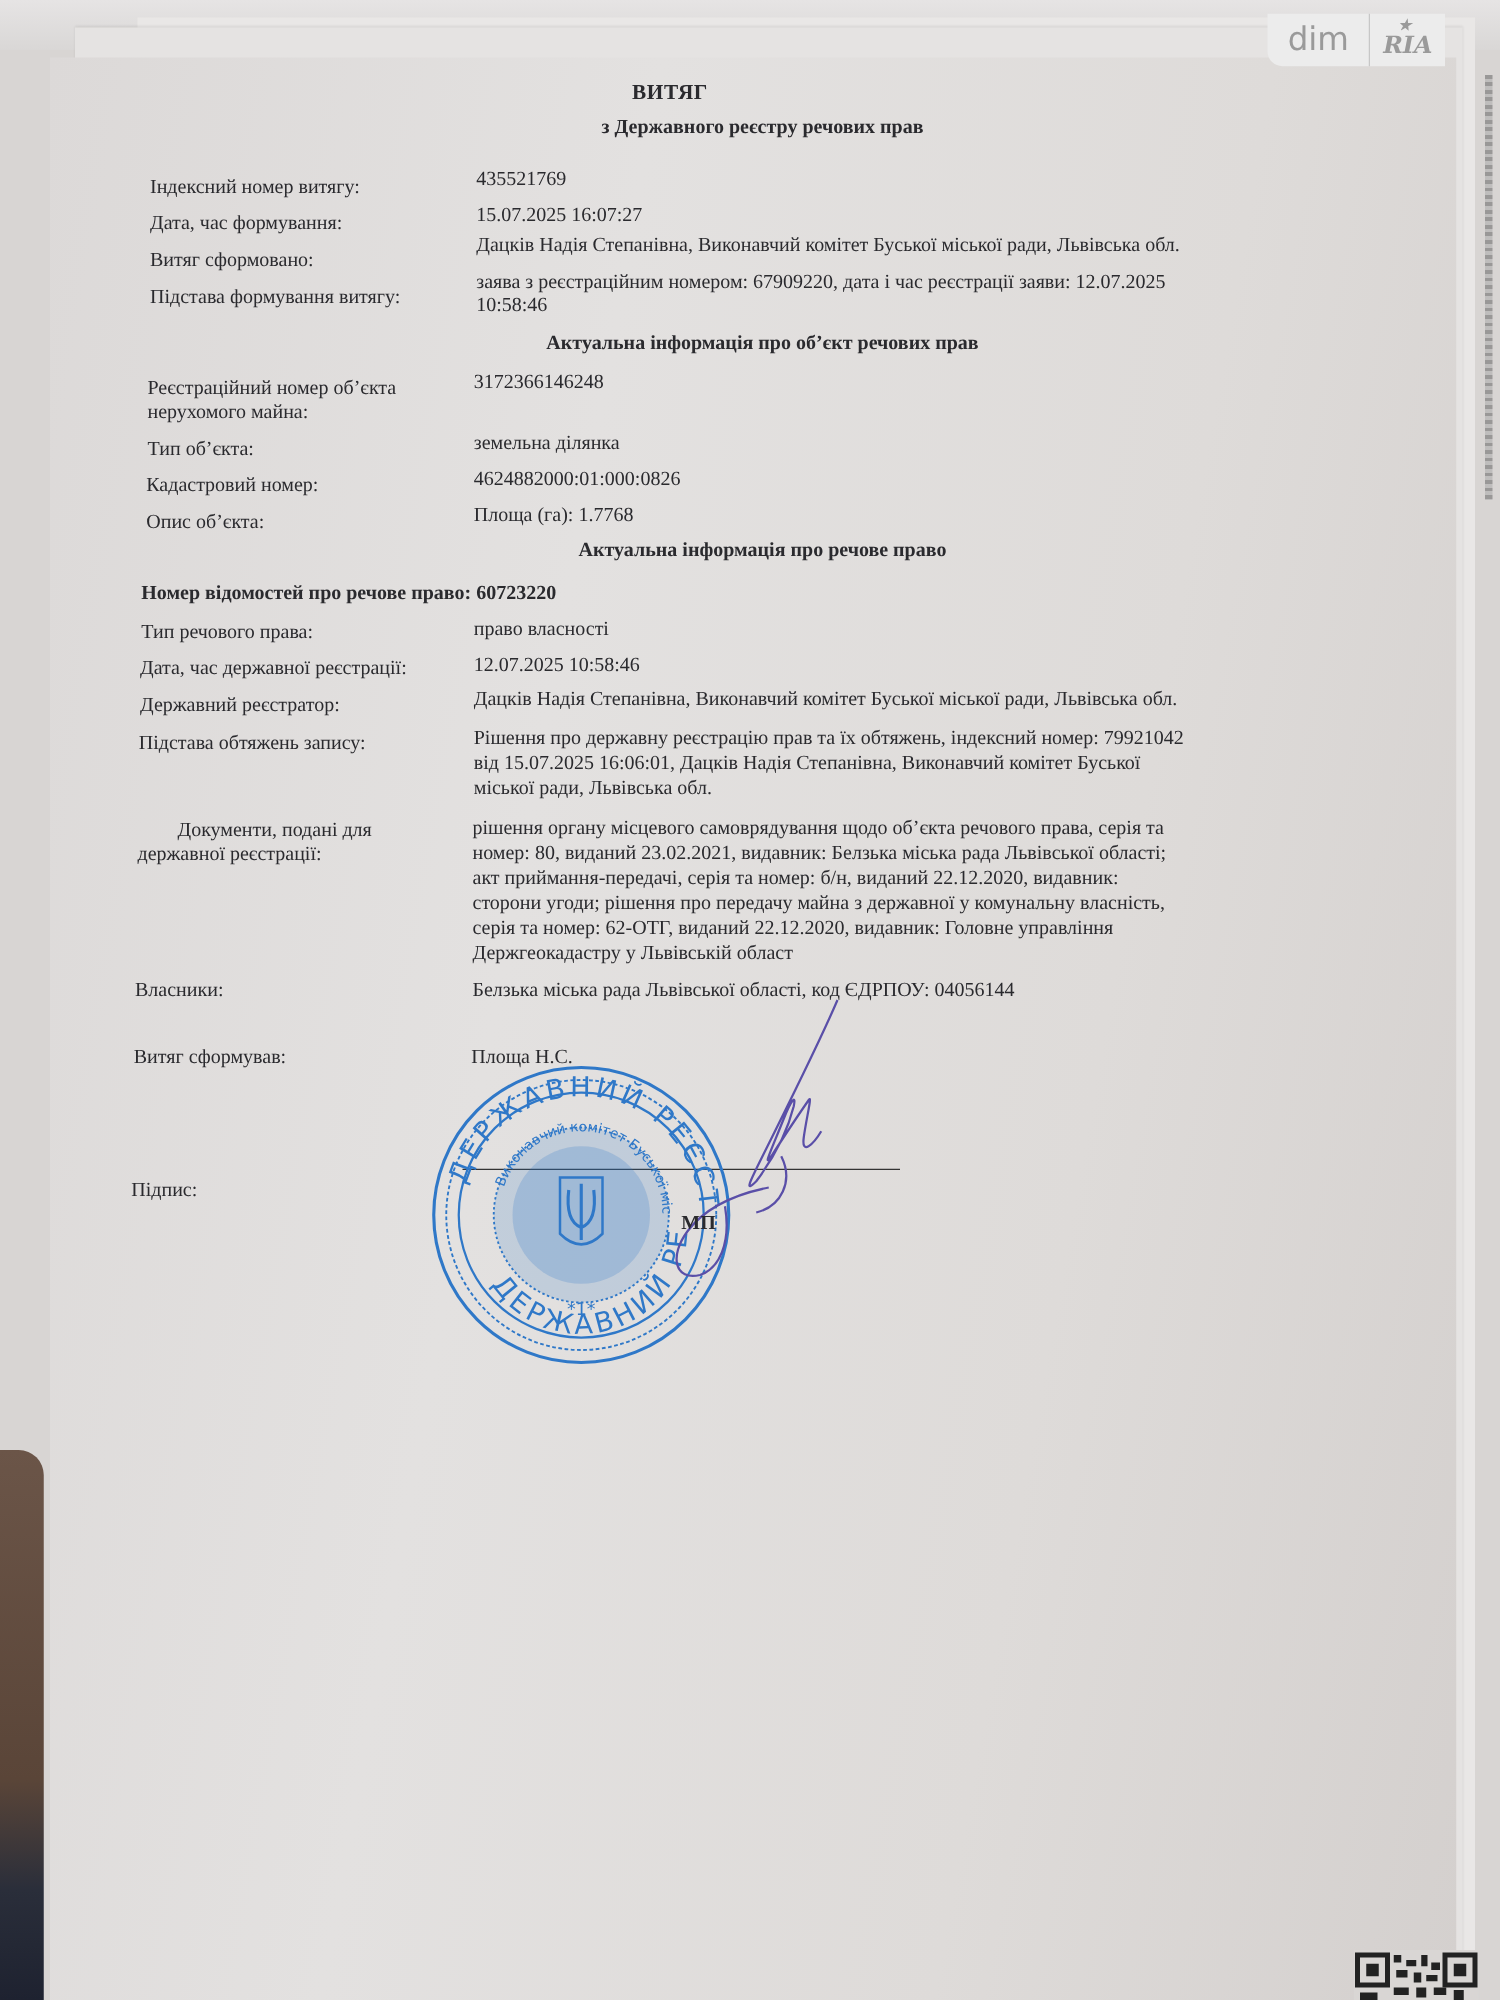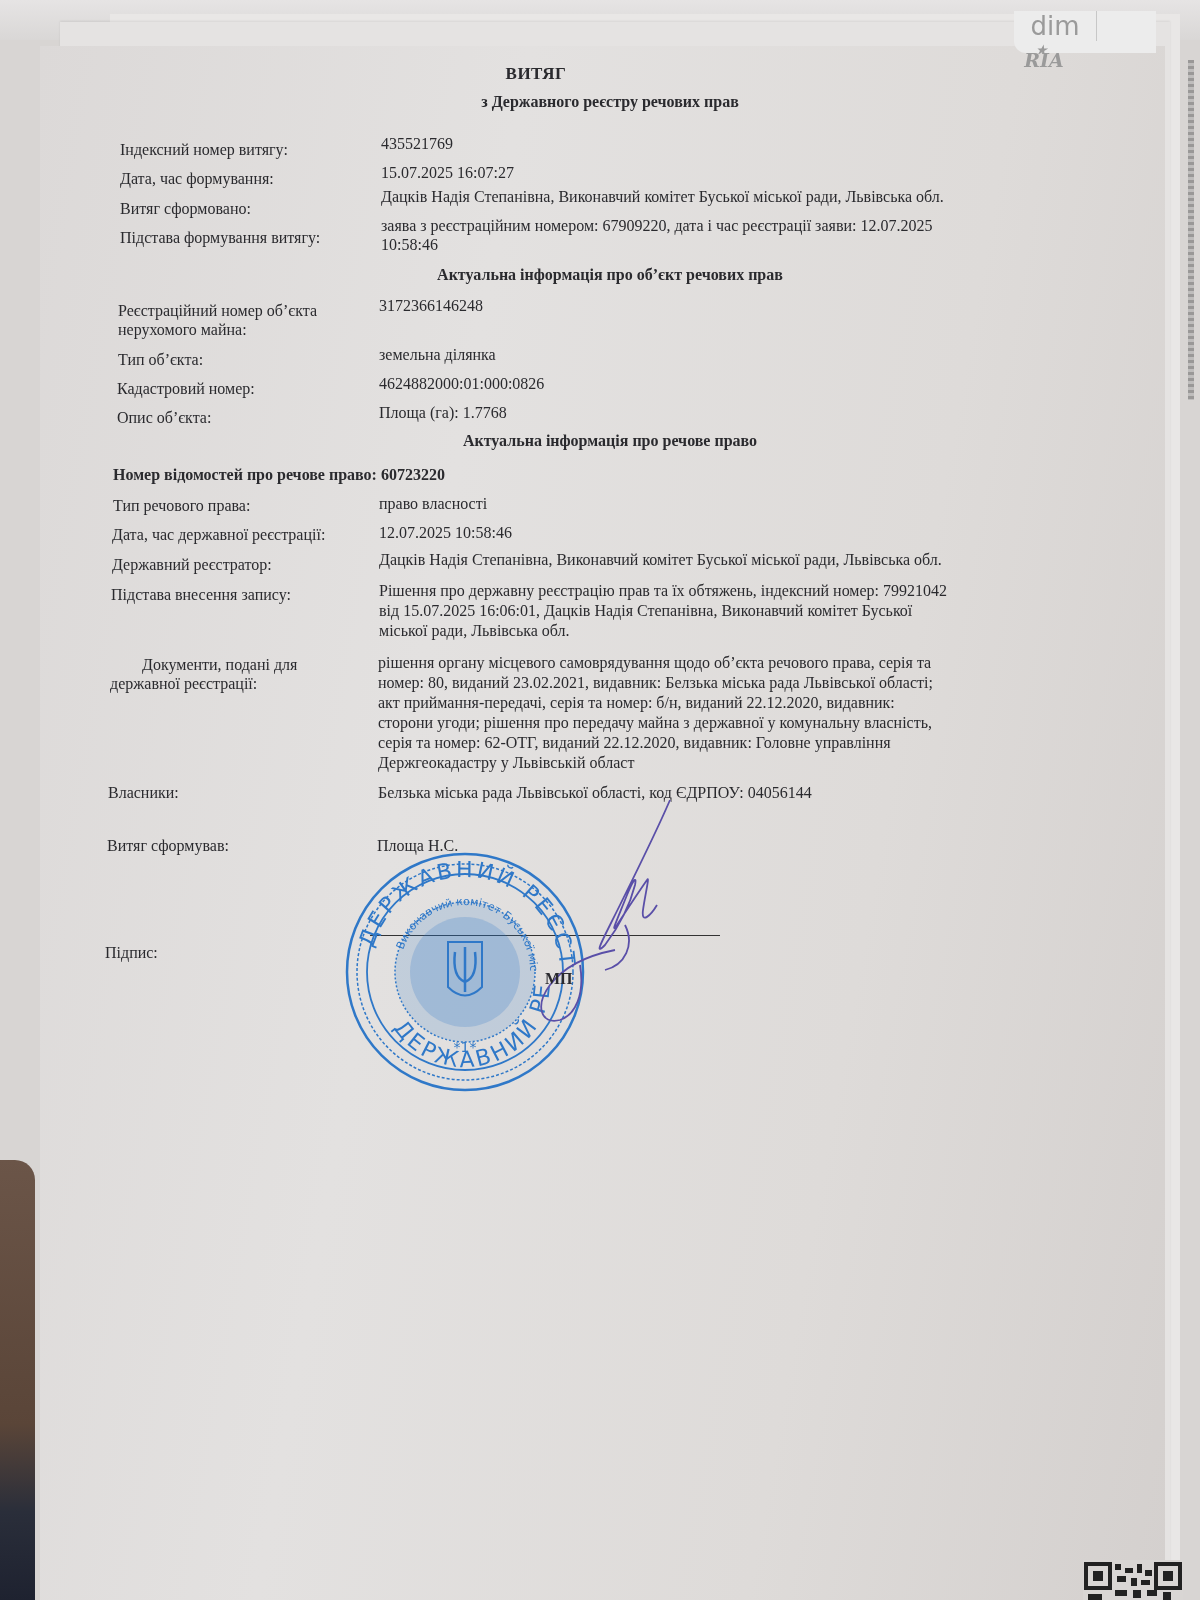--- a/index.html
+++ b/index.html
@@ -53,21 +53,21 @@
     position:absolute; left:340px; top:852px; width:250px; height:240px;
   }
   .signature {
     position:absolute; left:505px; top:795px; width:200px; height:250px;
   }
   .mp {
     position:absolute; left:545px; top:970px; font-size:16px; font-weight:bold;
   }
   .logo {
     position:absolute; left:1014px; top:11px; width:142px; height:42px;
-    background:#ececec; border-radius:0 0 0 12px; display:flex;flex-direction:column;
+    background:#ececec; border-radius:0 0 0 12px; display:flex;
   }
   .logo-dim {
     width:82px; height:42px; display:flex; align-items:center; justify-content:center;
     font-family:"DejaVu Sans", sans-serif; font-size:26px; color:#9a9a9a;
     border-right:1px solid #c7c7c7;
   }
   .logo-ria {
     width:60px; height:42px; display:flex; align-items:center; justify-content:center;
     font-family:"DejaVu Serif", serif; font-weight:bold; font-style:italic;
     font-size:19px; color:#9a9a9a; position:relative;
@@ -132,21 +132,21 @@
 
 <div class="label" style="left:113px; top:496px;">Тип речового права:</div>
 <div class="value" style="left:379px; top:494px;">право власності</div>
 
 <div class="label" style="left:112px; top:525px;">Дата, час державної реєстрації:</div>
 <div class="value" style="left:379px; top:523px;">12.07.2025 10:58:46</div>
 
 <div class="label" style="left:112px; top:555px;">Державний реєстратор:</div>
 <div class="value" style="left:379px; top:550px;">Дацків Надія Степанівна, Виконавчий комітет Буської міської ради, Львівська обл.</div>
 
-<div class="label" style="left:111px; top:585px;">Підстава внесення запису:</div>
+<div class="label" style="left:111px; top:585px;">Підстава обтяжень запису:</div>
 <div class="value" style="left:379px; top:581px;">Рішення про державну реєстрацію прав та їх обтяжень, індексний номер: 79921042</div>
 <div class="value" style="left:379px; top:601px;">від 15.07.2025 16:06:01, Дацків Надія Степанівна, Виконавчий комітет Буської</div>
 <div class="value" style="left:379px; top:621px;">міської ради, Львівська обл.</div>
 
 <div class="label" style="left:110px; top:655px;margin-left:32px;">Документи, подані для</div>
 <div class="label" style="left:110px; top:674px;">державної реєстрації:</div>
 <div class="value" style="left:378px; top:653px;">рішення органу місцевого самоврядування щодо об’єкта речового права, серія та</div>
 <div class="value" style="left:378px; top:673px;">номер: 80, виданий 23.02.2021, видавник: Белзька міська рада Львівської області;</div>
 <div class="value" style="left:378px; top:693px;">акт приймання-передачі, серія та номер: б/н, виданий 22.12.2020, видавник:</div>
 <div class="value" style="left:378px; top:713px;">сторони угоди; рішення про передачу майна з державної у комунальну власність,</div>

